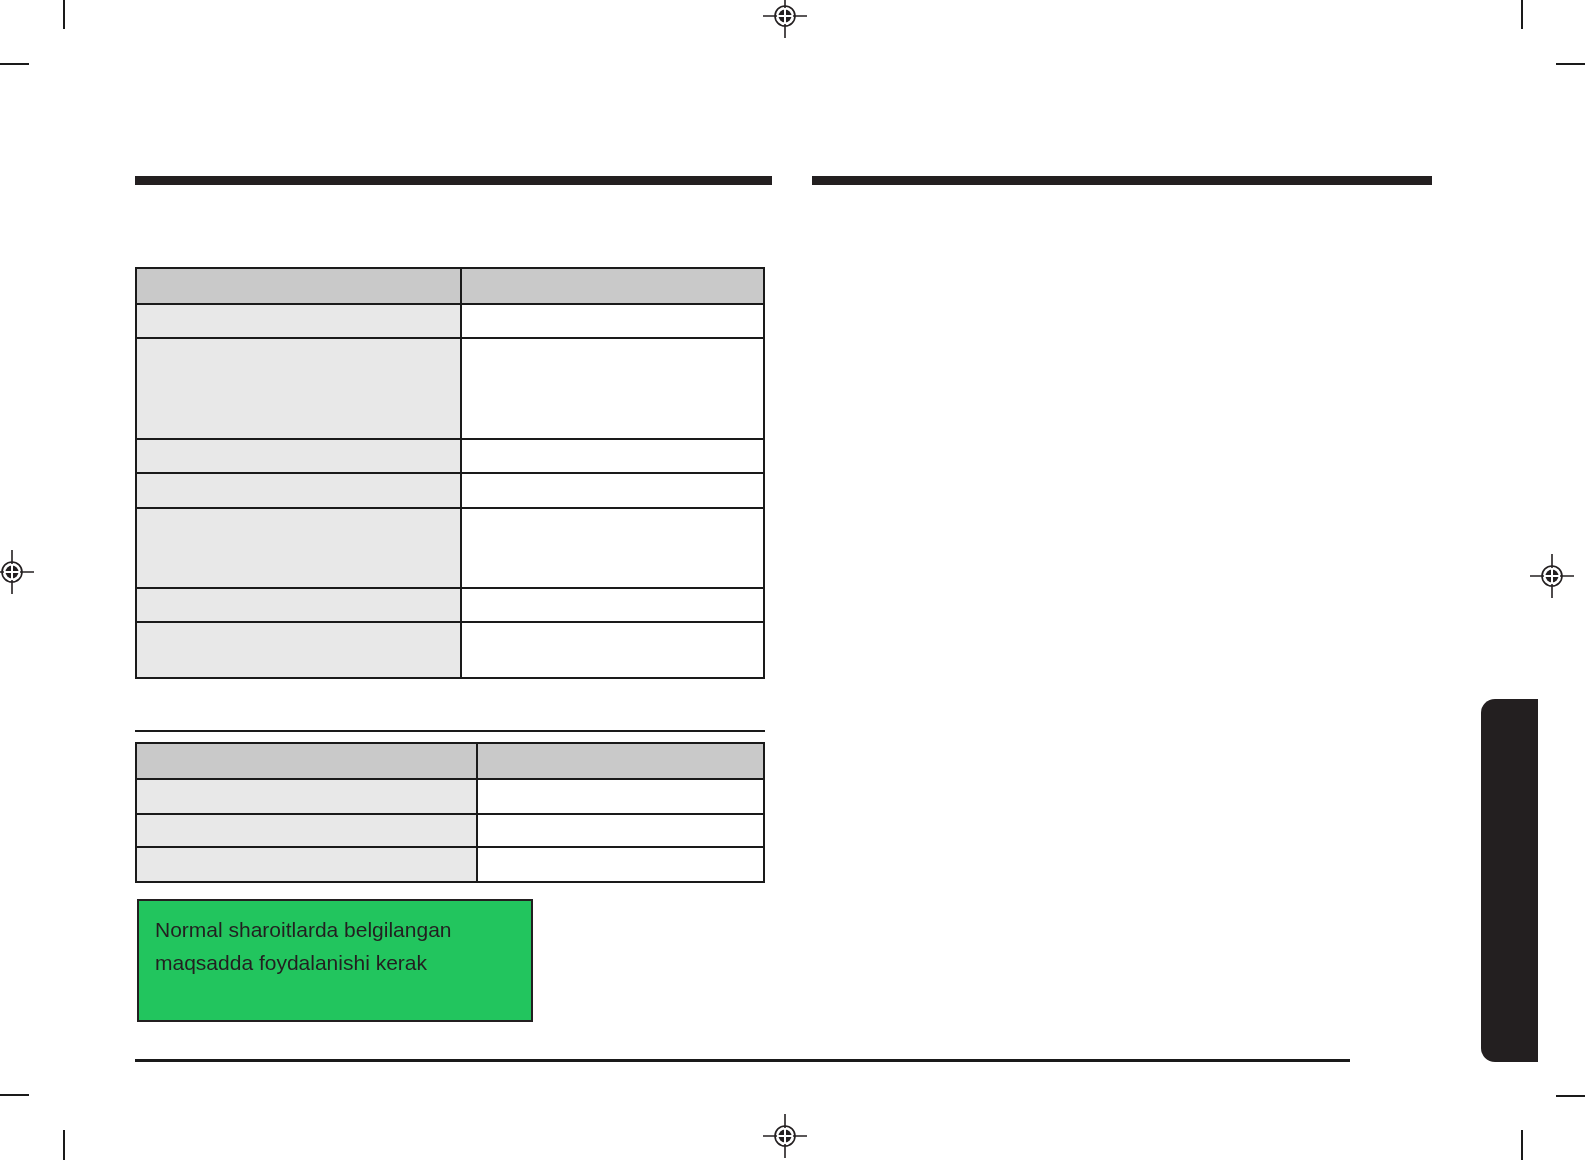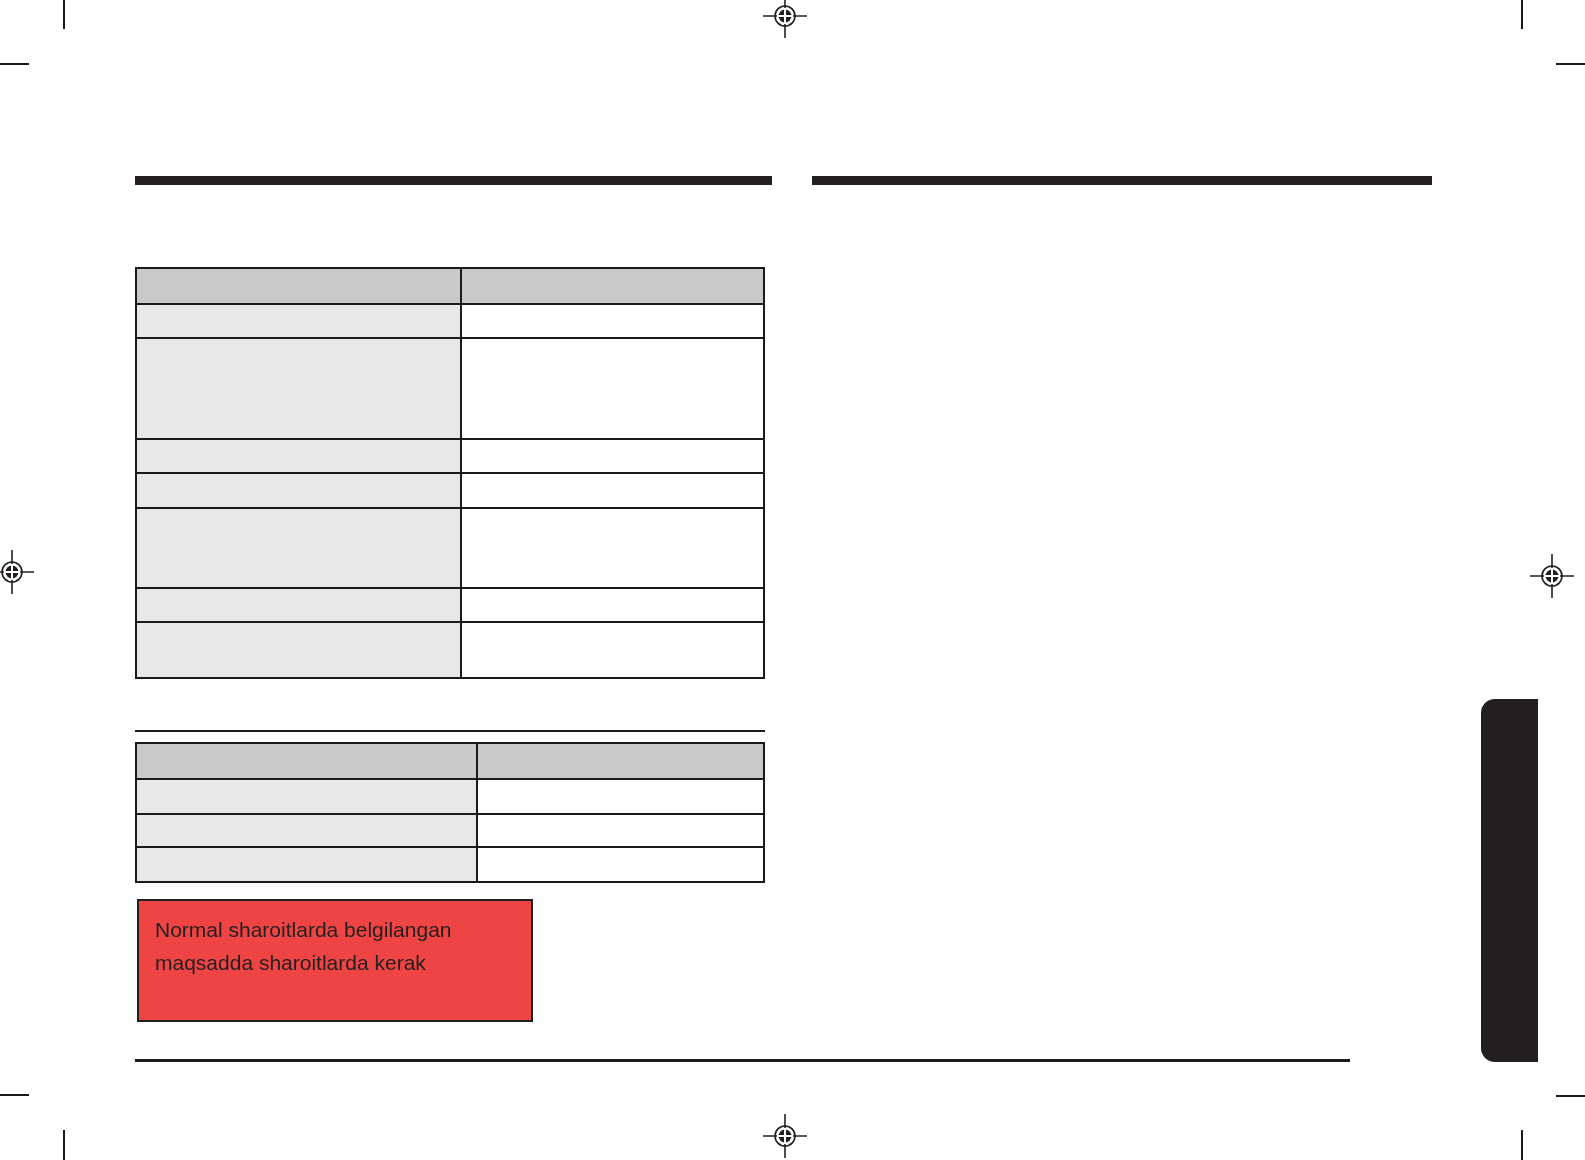--- a/index.html
+++ b/index.html
@@ -32,21 +32,21 @@
   .t1 .h-xl{height:99px;}  .t1 .h-l{height:78px;} .t1 .h-m{height:54px;}
 
   .t2{left:135px;top:742px;width:630px;}
   .t2 .cell.left{width:341px;}
   .t2 .h-head{height:34px;} .t2 .h-a{height:33px;} .t2 .h-b{height:31px;} .t2 .h-c{height:33px;}
 
   .rule-thin{position:absolute;background:var(--table-line);}
 
   .notice{
     position:absolute;left:137px;top:899px;width:396px;height:123px;
-    border:2px solid var(--ink);box-sizing:border-box;background:#ef4444;
+    border:2px solid var(--ink);box-sizing:border-box;background:#22c55e;
     padding:12px 10px 0 16px;font-size:21px;line-height:33px;color:var(--ink);
   }
 
   .side-tab{
     position:absolute;left:1481px;top:699px;width:57px;height:363px;
     background:var(--ink);border-radius:14px 0 0 14px;
   }
 
   .regmark{position:absolute;width:44px;height:44px;}
 </style>
@@ -149,18 +149,18 @@
     <div class="cell right h-b"></div>
   </div>
   <div class="row">
     <div class="cell left h-c"></div>
     <div class="cell right h-c"></div>
   </div>
 </div>
 
 <div class="notice">
   <div>Normal sharoitlarda belgilangan</div>
-  <div>maqsadda sharoitlarda kerak</div>
+  <div>maqsadda foydalanishi kerak</div>
 </div>
 
 <div class="rule-thin" style="left:135px;top:1059px;width:1215px;height:3px;"></div>
 
 <div class="side-tab"></div>
 
 </body></html>

